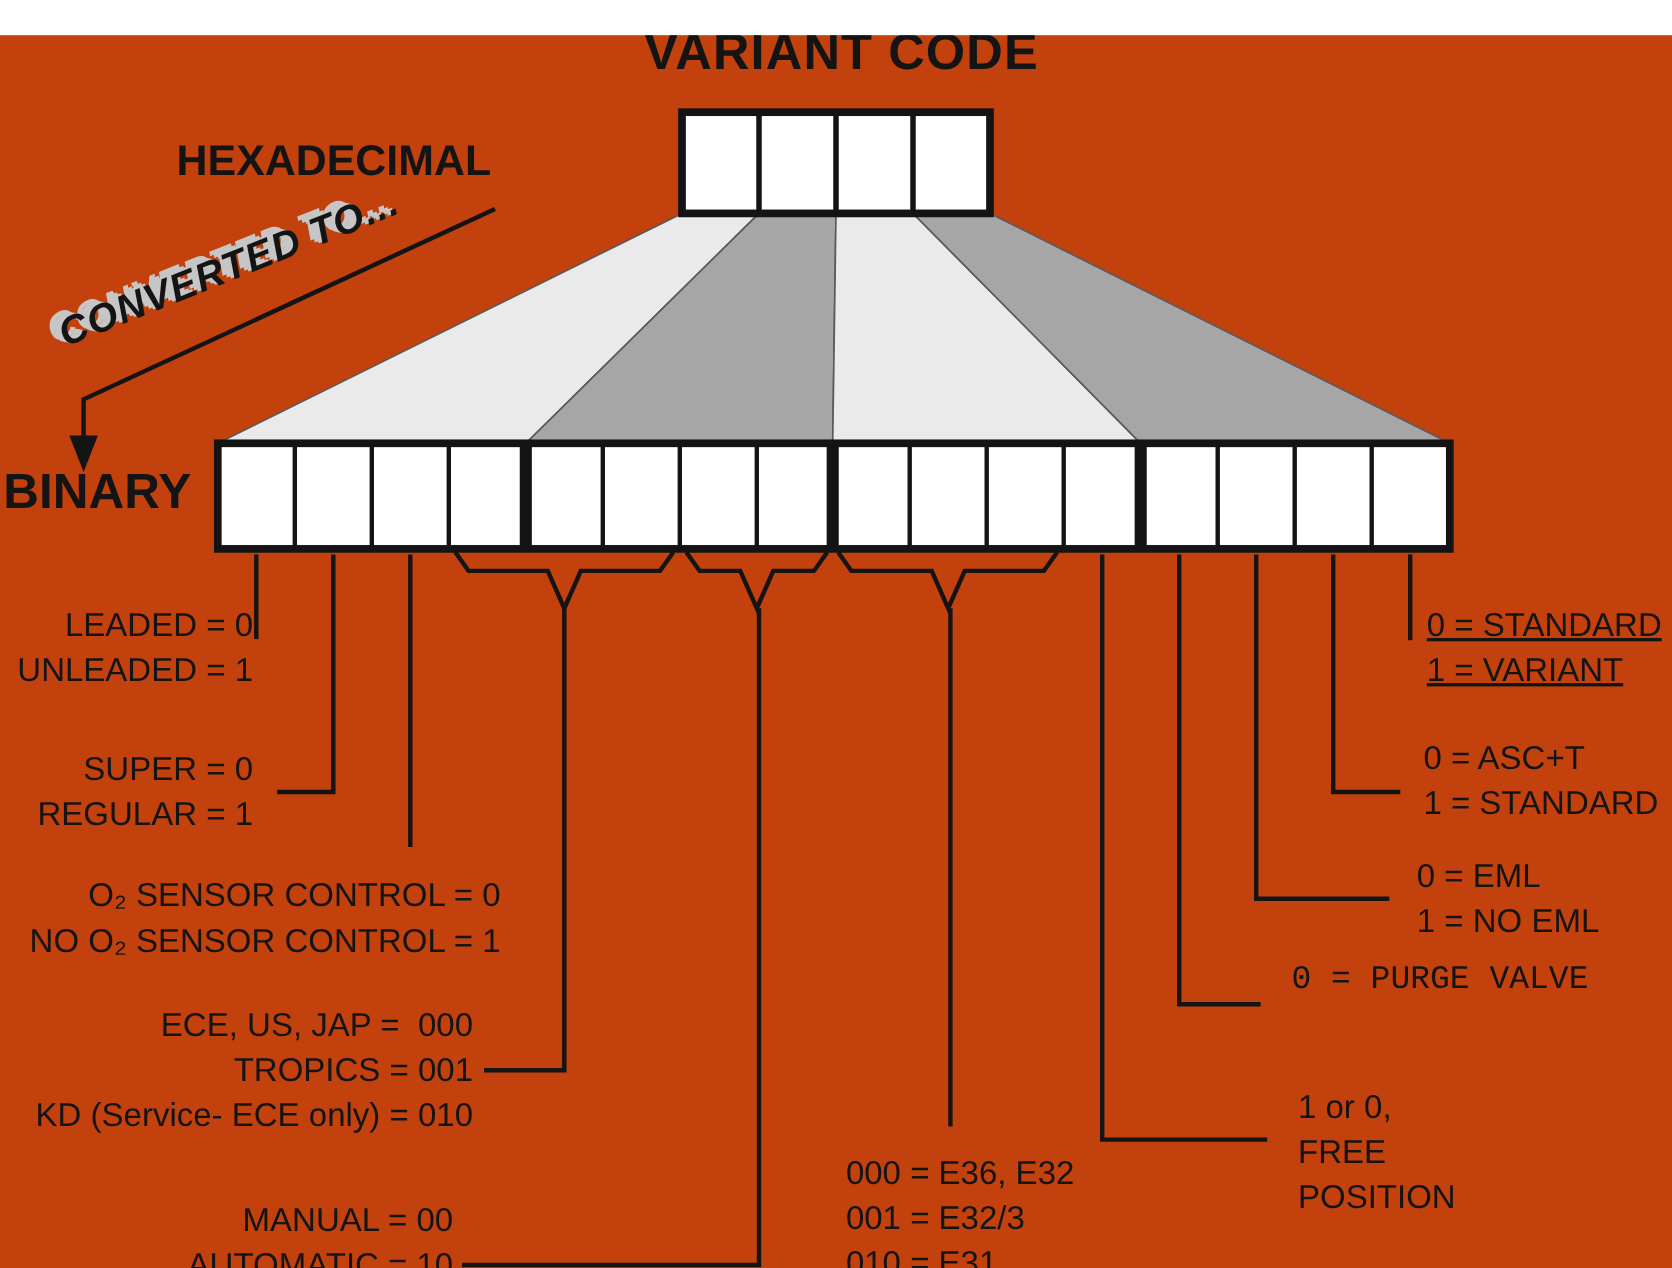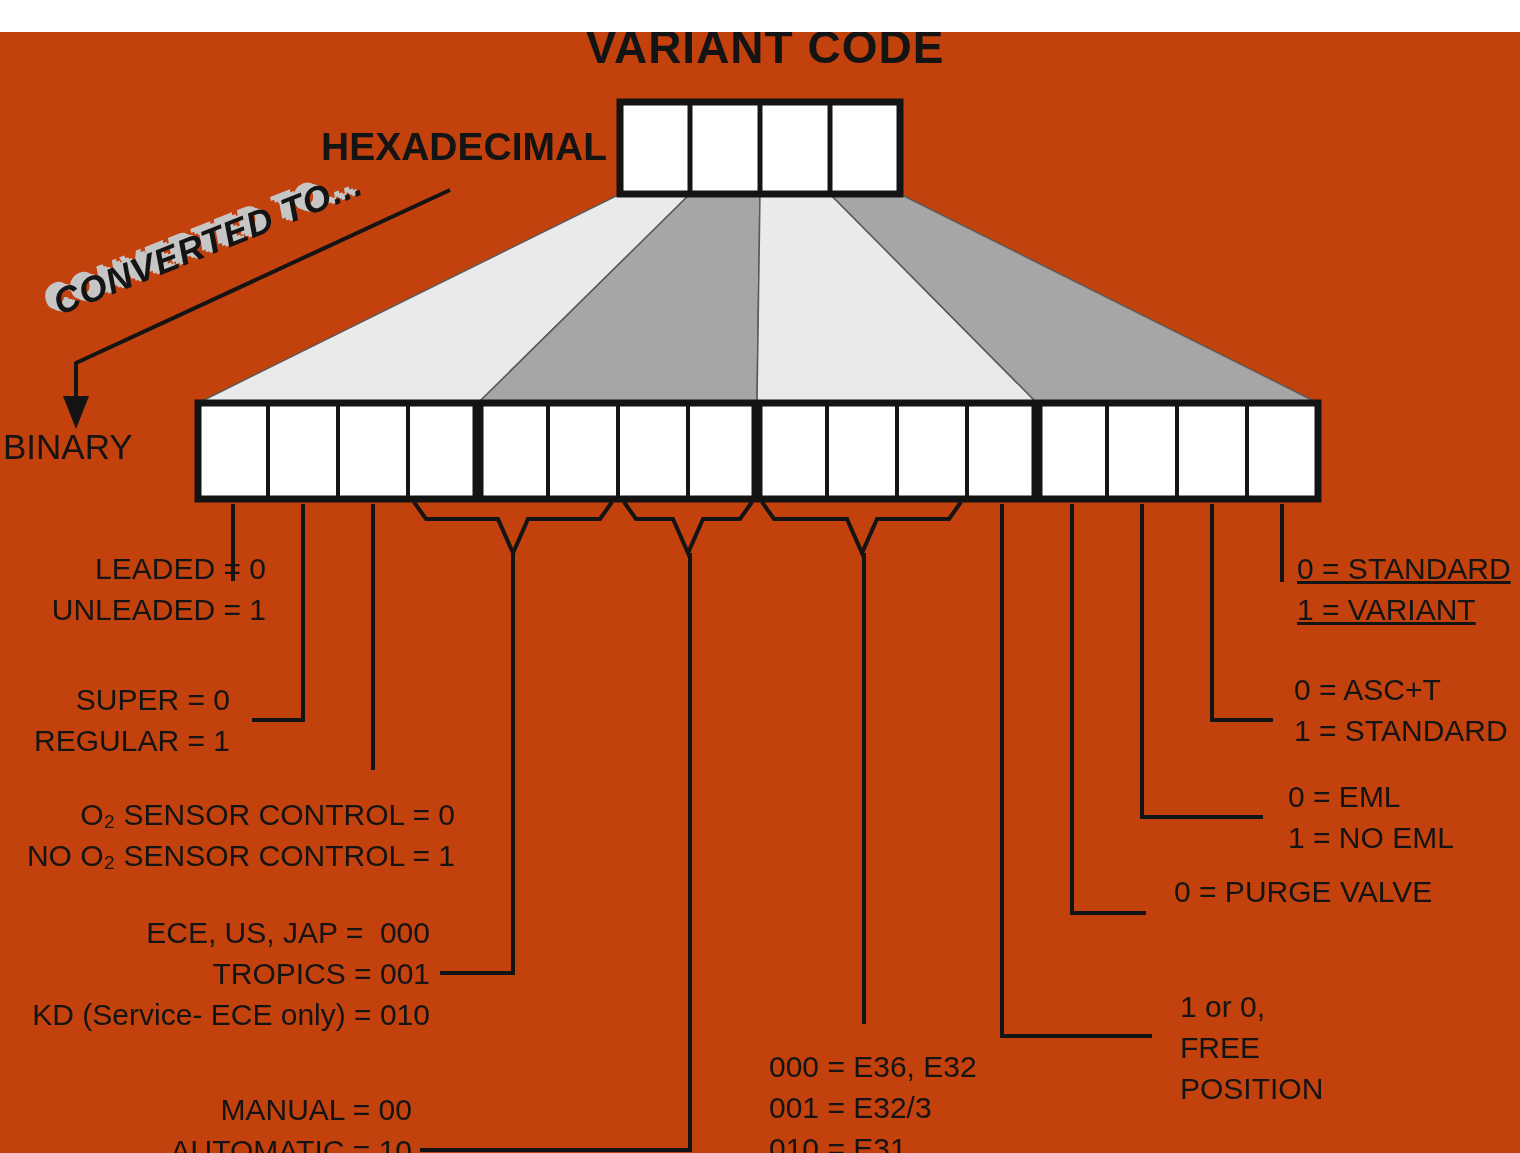--- a/index.html
+++ b/index.html
@@ -21,22 +21,22 @@
   .cellbox{fill:#ffffff;stroke:var(--ink,#141414);stroke-width:7;}
   .div-thin{stroke:var(--ink,#141414);stroke-width:4;}
   .div-hex{stroke:var(--ink,#141414);stroke-width:5;}
   .div-thick{stroke:var(--ink,#141414);stroke-width:11;}
   .wire{stroke:var(--ink,#141414);stroke-width:4;fill:none;stroke-linejoin:miter;}
   .arrowhead{fill:var(--ink,#141414);stroke:none;}
 
   
   .txt{position:absolute;white-space:pre;}
   .title{font-size:46px;font-weight:bold;letter-spacing:1px;text-align:center;line-height:50px;}
-  .h-label{font-size:39px;font-weight:bold;text-align:right;line-height:42px;}
-  .b-label{font-size:35px;font-weight:normal;line-height:46px;}
+  .h-label{font-size:39px;font-weight:bold;text-align:center;line-height:42px;}
+  .b-label{font-size:45px;font-weight:bold;line-height:46px;}
   .conv{
     font-size:36px;font-weight:bold;font-style:italic;letter-spacing:1px;line-height:38px;
     transform-origin:left bottom;
     transform:rotate(-21.8deg);
     text-shadow:-3px -2px 0 var(--shadow,#c6c6c6),
                 -6px -4px 0 var(--shadow,#c6c6c6),
                 -9px -7px 0 var(--shadow,#c6c6c6);
   }
   .lbl{position:absolute;font-size:30px;line-height:41px;}
   .lbl.r{text-align:right;}
@@ -106,21 +106,21 @@
       <path class="wire" d="M690 521 V1118 H420"></path>
       <path class="wire" d="M864 521 V992"></path>
     </g>
   </svg>
 
   <div class="txt title" style="left:570px;top:-10px;width:390px;">VARIANT CODE</div>
   <div class="txt h-label" style="left:0px;top:94px;width:607px;">HEXADECIMAL</div>
   <div class="txt conv" style="left:62px;top:252px;">CONVERTED TO...</div>
   <div class="txt b-label" style="left:3px;top:392px;">BINARY</div>
 
-  <div class="lbl r" style="left:0px;top:516px;width:230px;padding-left:36px;">
+  <div class="lbl r" style="left:0px;top:516px;width:230px;">
     <div>LEADED = 0</div>
     <div>UNLEADED = 1</div>
   </div>
 
   <div class="lbl r" style="left:0px;top:647px;width:230px;">
     <div>SUPER = 0</div>
     <div>REGULAR = 1</div>
   </div>
 
   <div class="lbl r" style="left:0px;top:762px;width:455px;">
@@ -145,21 +145,21 @@
     <div>001 = E32/3</div>
     <div>010 = E31</div>
   </div>
 
   <div class="lbl" style="left:1180px;top:954px;">
     <div>1 or 0,</div>
     <div>FREE</div>
     <div>POSITION</div>
   </div>
 
-  <div class="lbl" style="left:1174px;top:839px;">
+  <div class="lbl" style="left:1174px;top:839px;font-family:Liberation Mono, monospace;">
     <div>0 = PURGE VALVE</div>
   </div>
 
   <div class="lbl" style="left:1288px;top:744px;">
     <div>0 = EML</div>
     <div>1 = NO EML</div>
   </div>
 
   <div class="lbl" style="left:1294px;top:637px;">
     <div>0 = ASC+T</div>

